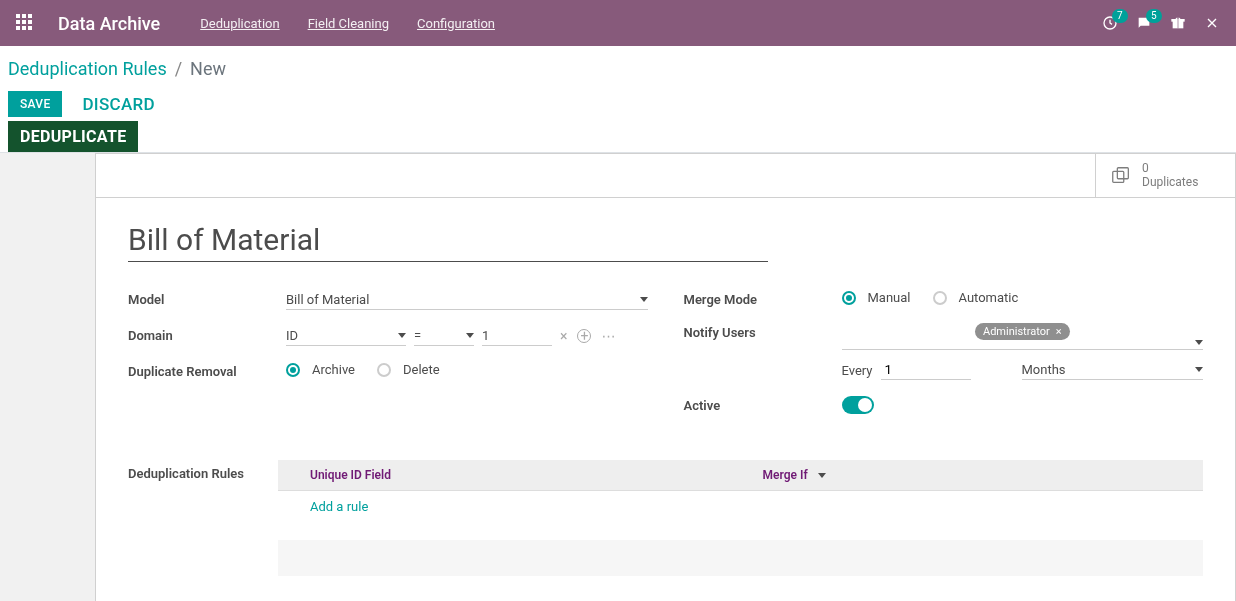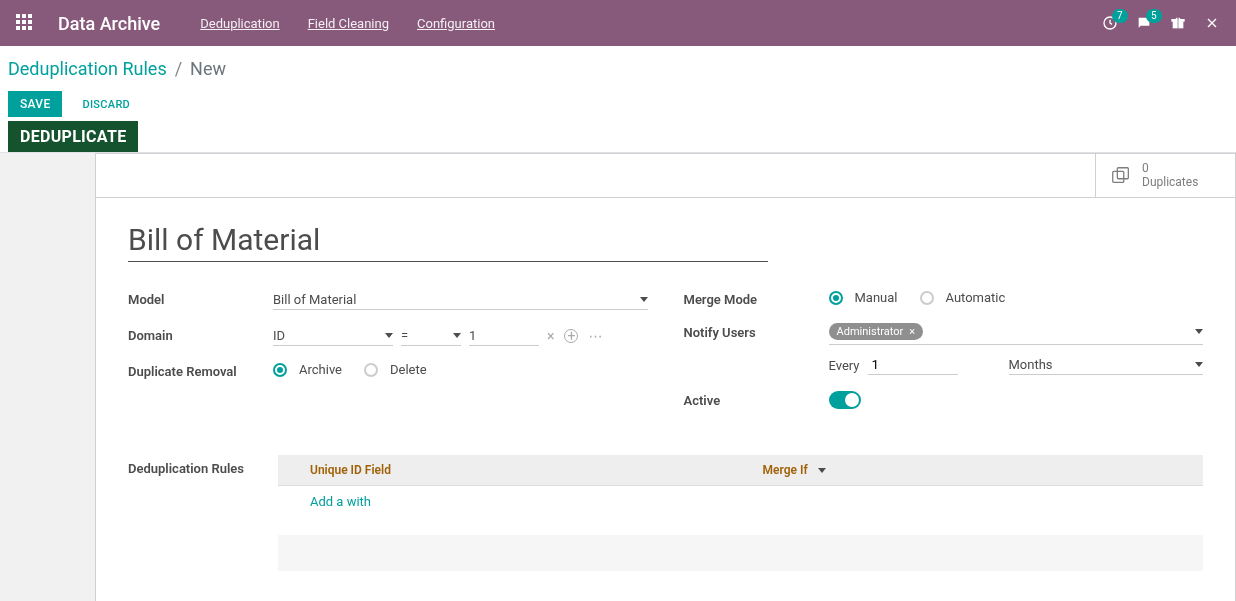--- a/index.html
+++ b/index.html
@@ -18,40 +18,40 @@
 .pill { position: absolute; top: -6px; left: 10px; background: #00a19a; color: #fff; font-size: 10px; border-radius: 8px; padding: 0 5px; line-height: 14px; min-width: 14px; text-align: center; }
 
 
 .subhead { background: #fff; padding: 12px 8px 0 8px; border-bottom: 1px solid #dee2e6; }
 .breadcrumbs { display: flex; align-items: center; gap: 8px; font-size: 18px; margin-bottom: 12px; }
 .breadcrumbs .link { color: #00a09d; cursor: pointer; }
 .breadcrumbs .sep { color: #888; }
 .breadcrumbs .current { color: #6c757d; }
 .actions { display: flex; align-items: center; gap: 20px; margin-bottom: 4px; }
 .btn-primary { background: #00a09d; color: #fff; border: none; padding: 6px 12px; font-size: 12px; font-weight: 500; letter-spacing: .3px; cursor: pointer; }
-.btn-link { background: none; border: none; color: #00a09d; font-size: 11px; font-weight: 500; letter-spacing: .3px; cursor: pointer; }
+.btn-link { background: none; border: none; color: #00a09d; font-size: 17px; font-weight: 500; letter-spacing: .3px; cursor: pointer; }
 .tab-row { display: flex; }
 .tab-btn { background: #14532d; color: #fff; border: none; padding: 6px 12px; font-size: 16px; font-weight: 700; letter-spacing: .3px; cursor: pointer; }
 
 
 .sheet-wrap { padding: 0; background: #f1f1f1; min-height: calc(100vh - 155px); }
 .sheet { background: #fff; margin-left: 95px; border: 1px solid #d0d0d0; position: relative; }
 .statbar { height: 44px; border-bottom: 1px solid #d0d0d0; display: flex; }
 .stat-spacer { flex: 1; }
 .stat-box { border-left: 1px solid #d0d0d0; display: flex; align-items: center; padding: 0 14px; gap: 10px; cursor: pointer; min-width: 140px; }
 .stat-box svg { width: 22px; height: 22px; stroke: #7d7d7d; fill: none; stroke-width: 1.4; }
 .stat-text { display: flex; flex-direction: column; line-height: 1.1; font-size: 12px; color: #7d7d7d; }
 
 .content { padding: 24px 32px 40px; }
 .title-input { font-size: 30px; font-weight: 400; border: none; border-bottom: 1px solid #4c4c4c; width: 640px; padding-bottom: 4px; color: #4c4c4c; }
 
 .two-col { display: flex; gap: 36px; margin-top: 28px; }
 .col { flex: 1; }
 .form-row { display: flex; align-items: flex-start; margin-bottom: 16px; }
-.form-row > label { width: 145px; font-weight: 600; color: #4c4c4c; font-size: 13px; padding-top: 2px; }
+.form-row > label { width: 158px; font-weight: 600; color: #4c4c4c; font-size: 13px; padding-top: 2px; }
 .form-row .value { flex: 1; display: flex; flex-direction: column; gap: 10px; }
 
 .select-like { display: flex; align-items: center; border: none; border-bottom: 1px solid #ccc; padding: 2px 0; cursor: pointer; }
 .select-like span { flex: 1; }
 .caret { width: 0; height: 0; border-left: 4px solid transparent; border-right: 4px solid transparent; border-top: 5px solid #4c4c4c; margin-left: 4px; }
 
 .domain-summary { display: flex; align-items: center; gap: 6px; }
 .domain-summary .label { color: #6c757d; }
 .record-link { color: #00a09d; font-size: 12px; font-weight: 500; display: flex; align-items: center; gap: 6px; cursor: pointer; margin-left: auto; }
 .record-link svg { width: 10px; height: 10px; fill: #00a09d; }
@@ -64,36 +64,36 @@
 .plus-circle { width: 14px; height: 14px; border: 1px solid #aaa; border-radius: 50%; display: flex; align-items: center; justify-content: center; font-size: 11px; line-height: 1; }
 
 .radio-group { display: flex; gap: 22px; align-items: center; }
 .radio-item { display: flex; align-items: flex-end; gap: 12px; cursor: pointer; }
 .radio-dot { width: 14px; height: 14px; border-radius: 50%; border: 2px solid #ccc; display: flex; align-items: center; justify-content: center; }
 .radio-dot.on { border-color: #00a09d; }
 .radio-dot.on::after { content: ""; width: 6px; height: 6px; background: #00a09d; border-radius: 50%; }
 
 .tag { background: #8f8f8f; color: #fff; font-size: 11px; padding: 2px 8px; border-radius: 10px; display: inline-flex; align-items: center; gap: 6px; }
 .tag .x { cursor: pointer; }
-.tag-row { display: flex; align-items: center; border-bottom: 1px solid #ccc; padding-bottom: 4px; }
+.tag-row { display: flex; align-items: center; border-bottom: 1px solid #ccc; padding-bottom: 4px; flex-direction: column; }
 .tag-row .caret { margin-left: auto; }
 
 .inline-inputs { display: flex; align-items: center; gap: 8px; }
 .inline-inputs .small-input { width: 90px; border: none; border-bottom: 1px solid #ccc; padding: 2px 4px; }
 .inline-inputs .unit { flex: 1; border-bottom: 1px solid #ccc; display: flex; align-items: center; padding: 2px 0; margin-left: 43px; }
 
 .toggle { width: 32px; height: 18px; background: #00a09d; border-radius: 10px; position: relative; cursor: pointer; }
 .toggle::after { content: ""; position: absolute; width: 14px; height: 14px; background: #fff; border-radius: 50%; top: 2px; right: 2px; }
 
 .subtable { margin-top: 30px; }
 .subtable-row { display: flex; align-items: flex-start; }
 .subtable-row > label { width: 150px; font-weight: 600; padding-top: 6px; }
 .subtable-body { flex: 1; }
 .sub-header { display: flex; background: #eee; border-bottom: 1px solid #ddd; }
-.sub-header .th { flex: 1; padding: 8px 12px; font-weight: 600; font-size: 12px; color: #a16207; display: flex; align-items: center; gap: 6px; }
+.sub-header .th { flex: 1; padding: 8px 12px; font-weight: 600; font-size: 12px; color: #701a75; display: flex; align-items: center; gap: 6px; }
 .sub-header .th:first-child { flex: 1; padding-left: 32px; }
 .add-line { color: #00a09d; padding: 8px 32px; cursor: pointer; font-size: 13px; }
 .sub-footer { height: 36px; background: #f6f6f6; margin-top: 18px; }
 </style>
 </head>
 <body>
 
 <div class="topnav">
   <div class="apps-grid">
       <span></span>
@@ -280,21 +280,21 @@
         <div class="subtable-row">
           <label>Deduplication Rules</label>
           <div class="subtable-body">
             <div class="sub-header">
               <div class="th">Unique ID Field</div>
               <div class="th">
                 <span>Merge If</span>
                 <div class="caret"></div>
               </div>
             </div>
-            <div class="add-line">Add a with</div>
+            <div class="add-line">Add a rule</div>
             <div class="sub-footer"></div>
           </div>
         </div>
       </div>
 
     </div>
   </div>
 </div>
 
 </body></html>

